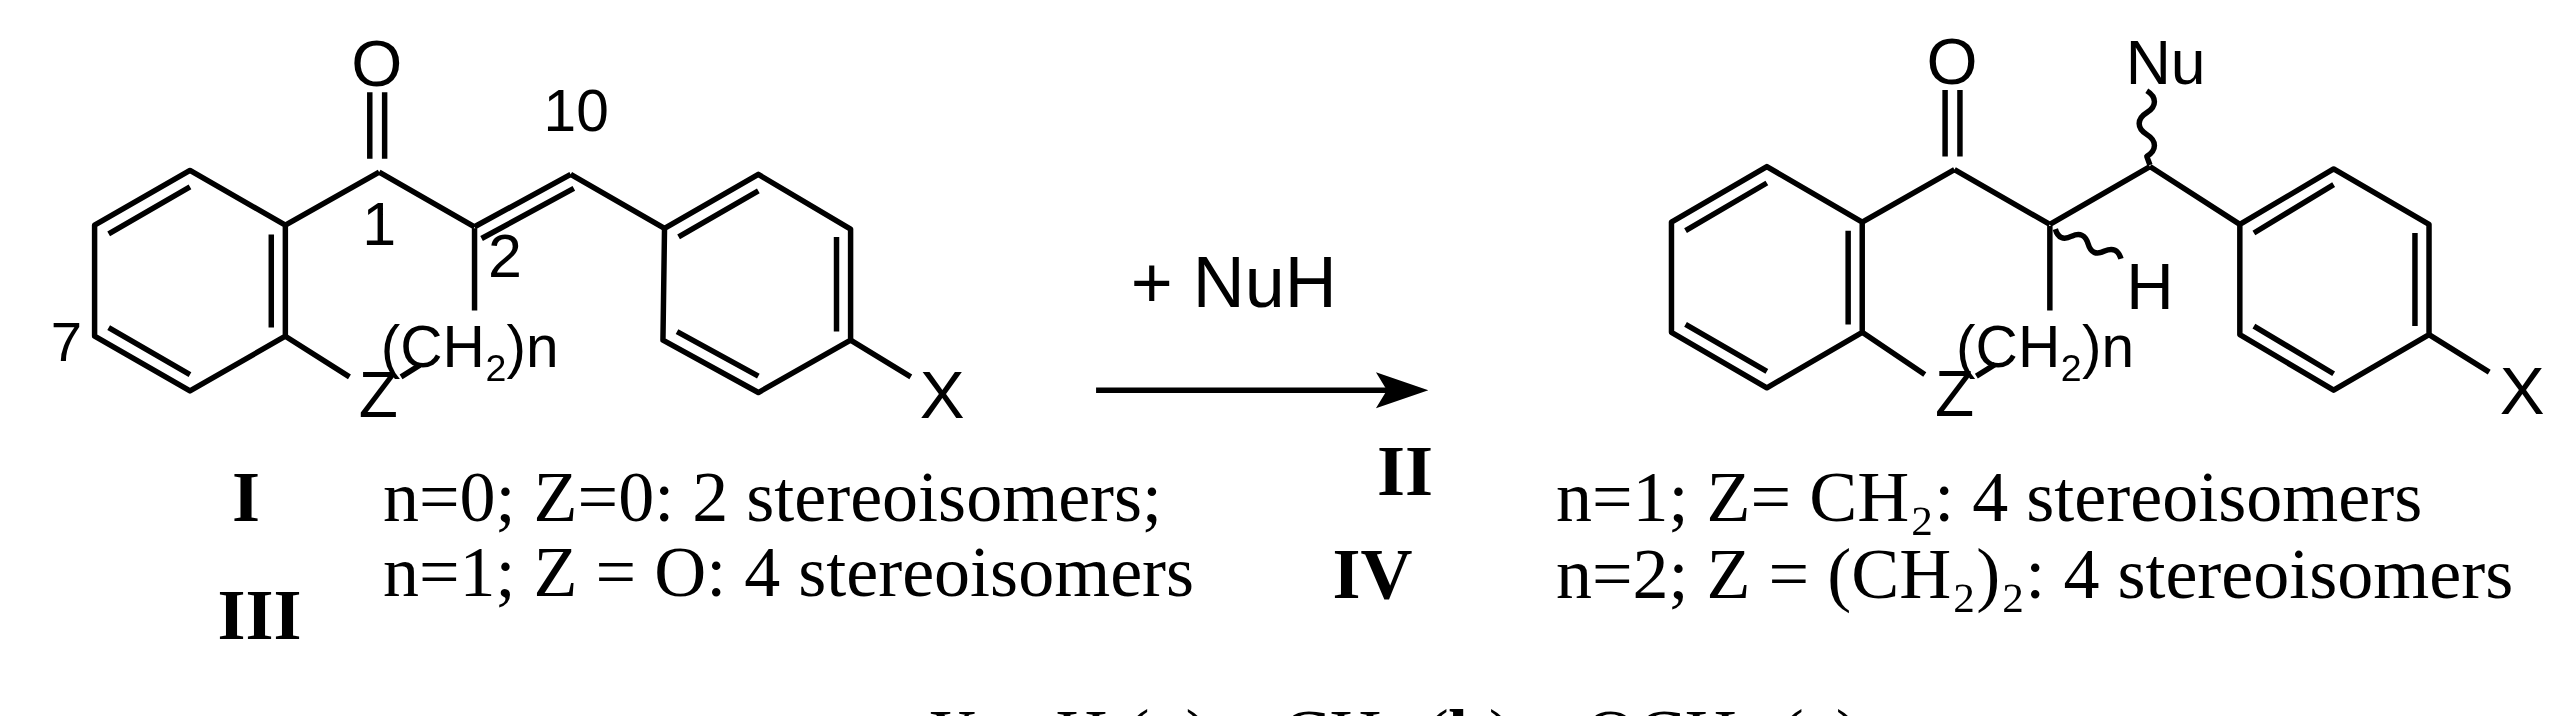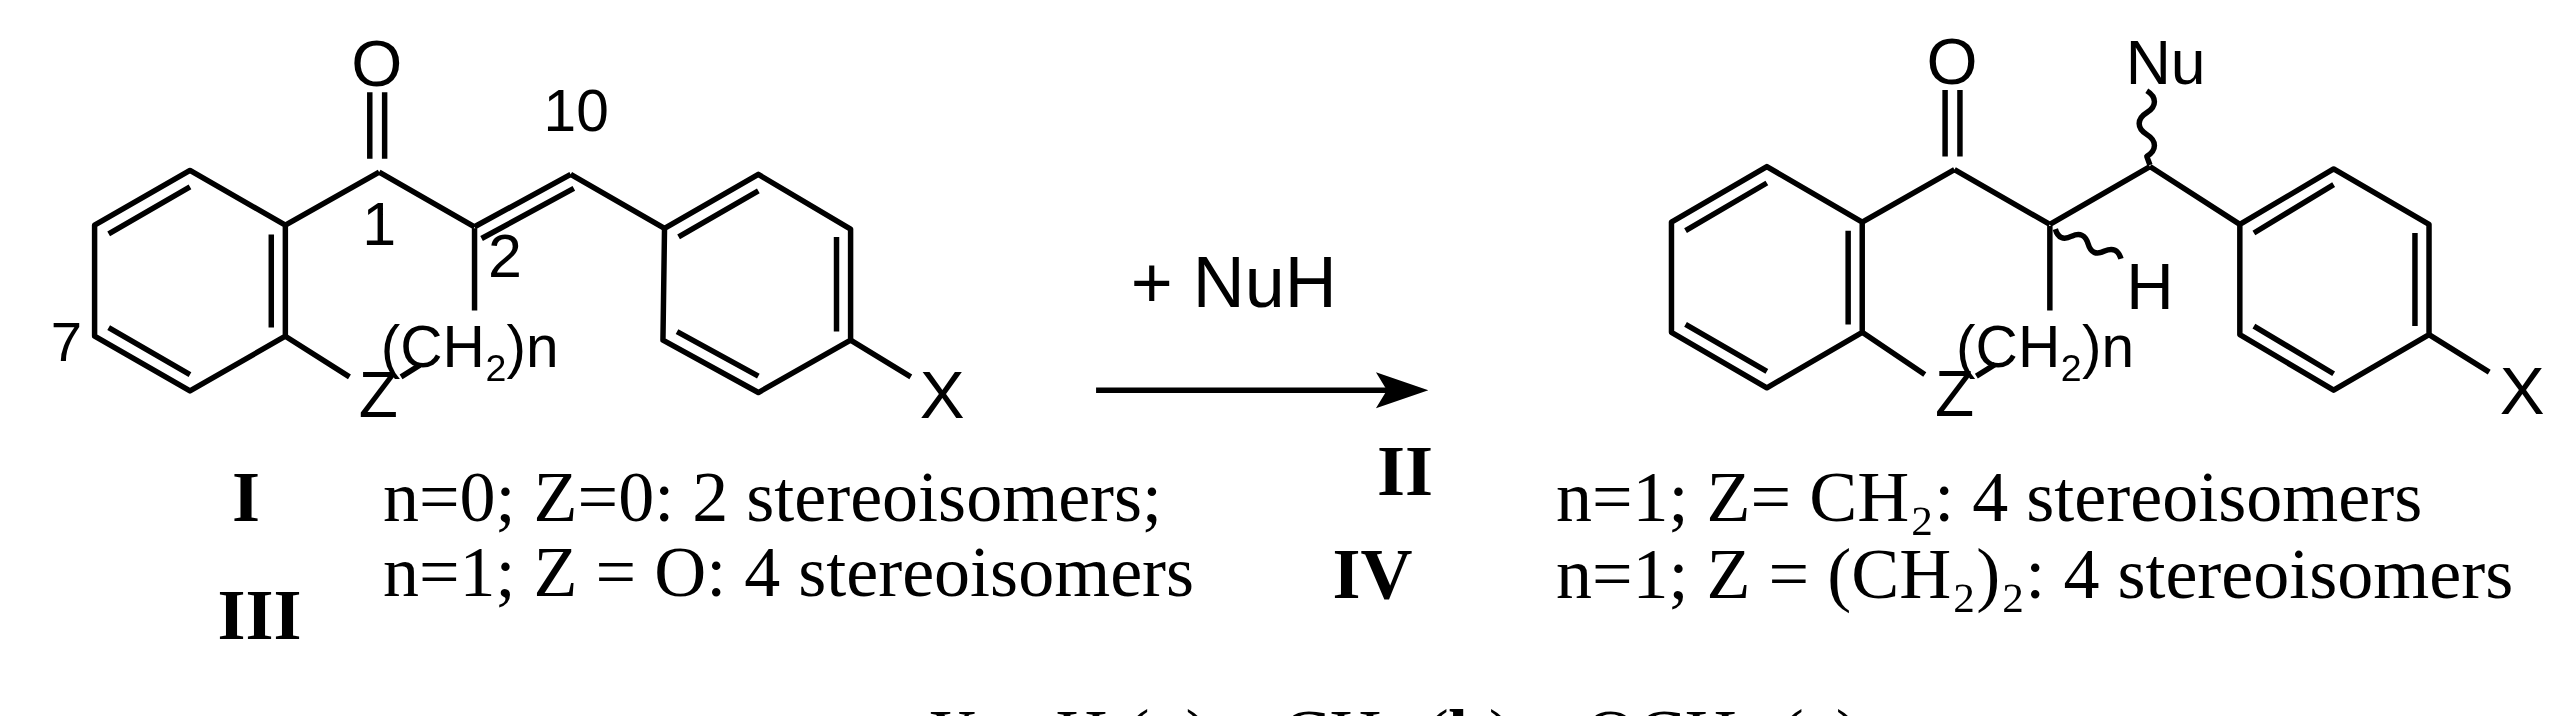--- a/index.html
+++ b/index.html
@@ -91,21 +91,21 @@
     <span class="legend-span roman" style="left:195px;top:461px;width:102px;">I</span>
     <span class="legend-span" style="left:383px;top:461px;">n=0; Z=0: 2 stereoisomers;</span>
 
     <span class="legend-span roman" style="left:1354px;top:435px;width:102px;">II</span>
     <span class="legend-span" style="left:1556px;top:461px;">n=1; Z= CH₂: 4 stereoisomers</span>
 
     <span class="legend-span roman" style="left:205px;top:538px;width:109px;margin-top:41px;">III</span>
     <span class="legend-span" style="left:383px;top:536px;">n=1; Z = O: 4 stereoisomers</span>
 
     <span class="legend-span roman" style="left:1318px;top:538px;width:109px;">IV</span>
-    <span class="legend-span" style="left:1556px;top:538px;">n=1; Z = (CH₂)₂: 4 stereoisomers</span>
+    <span class="legend-span" style="left:1556px;top:538px;">n=2; Z = (CH₂)₂: 4 stereoisomers</span>
   </div>
 
   <div class="subline" style="left:855px;top:627px;">
     <span class="seg">X = H (</span><span class="seg b">a</span><span class="seg">),   CH₃ (</span><span class="seg b">b</span><span class="seg">),   OCH₃ (</span><span class="seg b">c</span><span class="seg">)</span>
   </div>
 
 </div>
 
 
 </body></html>

